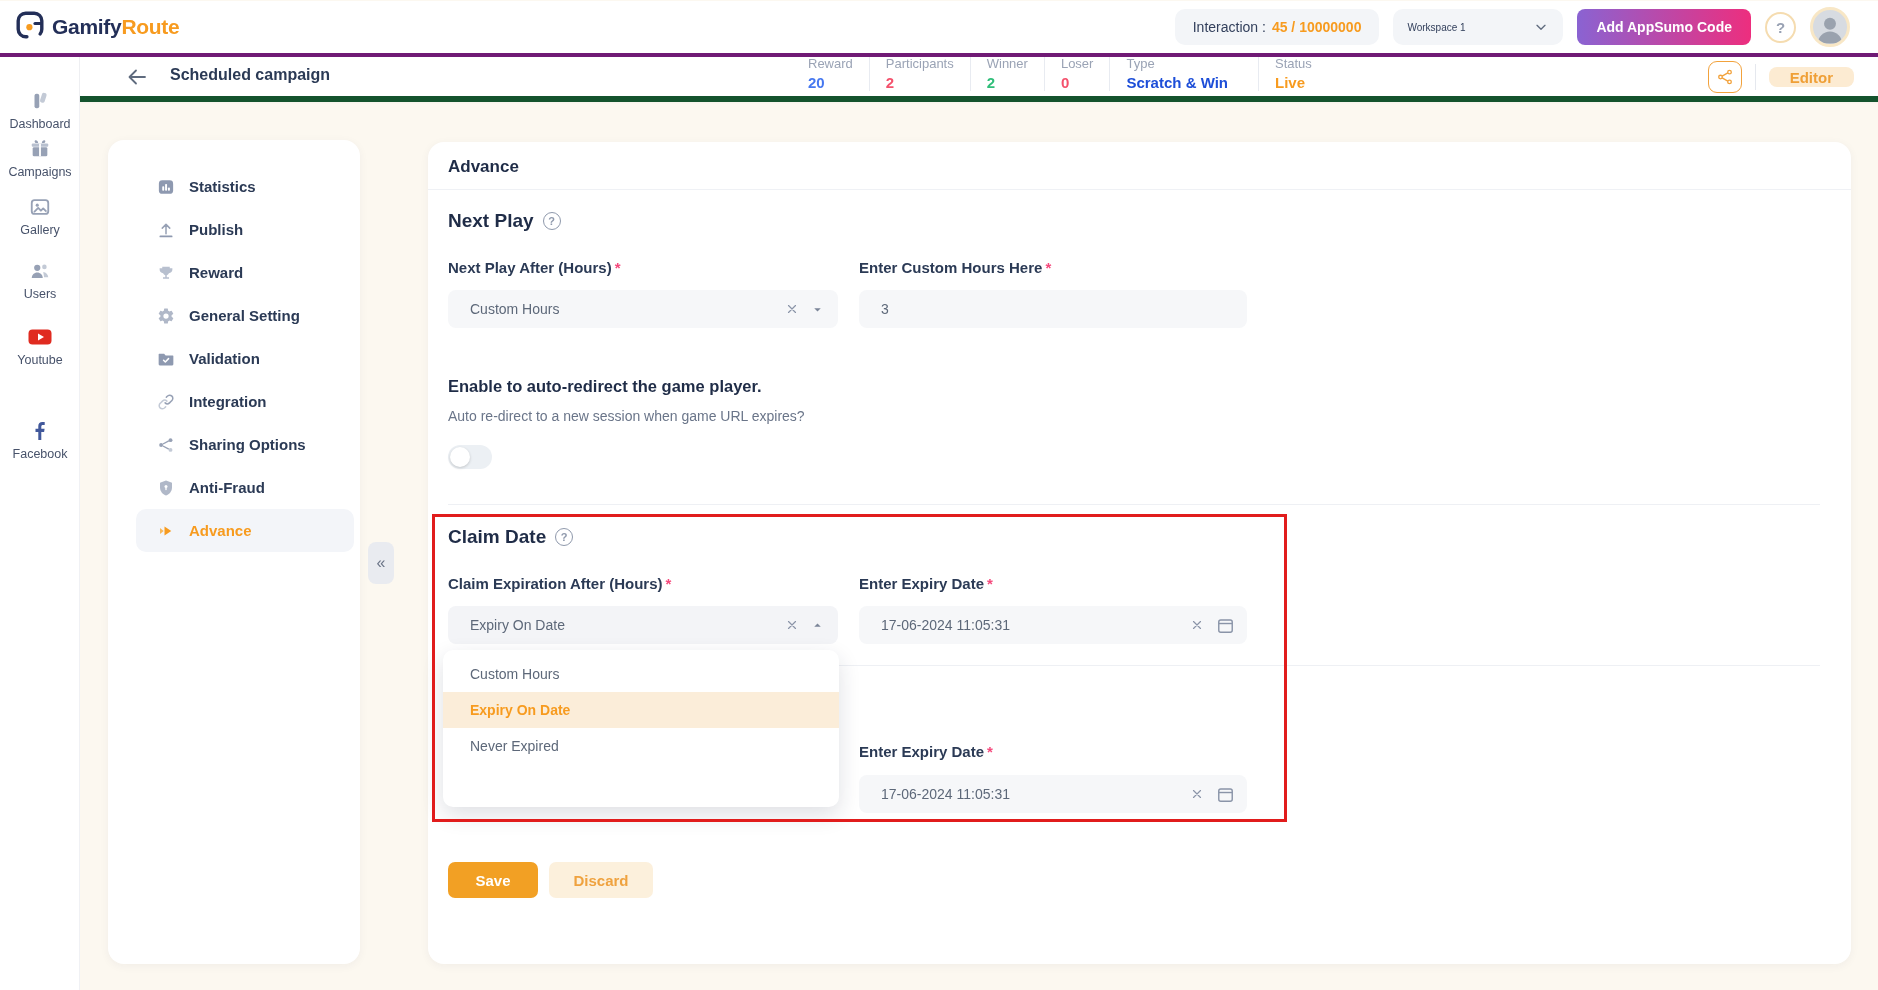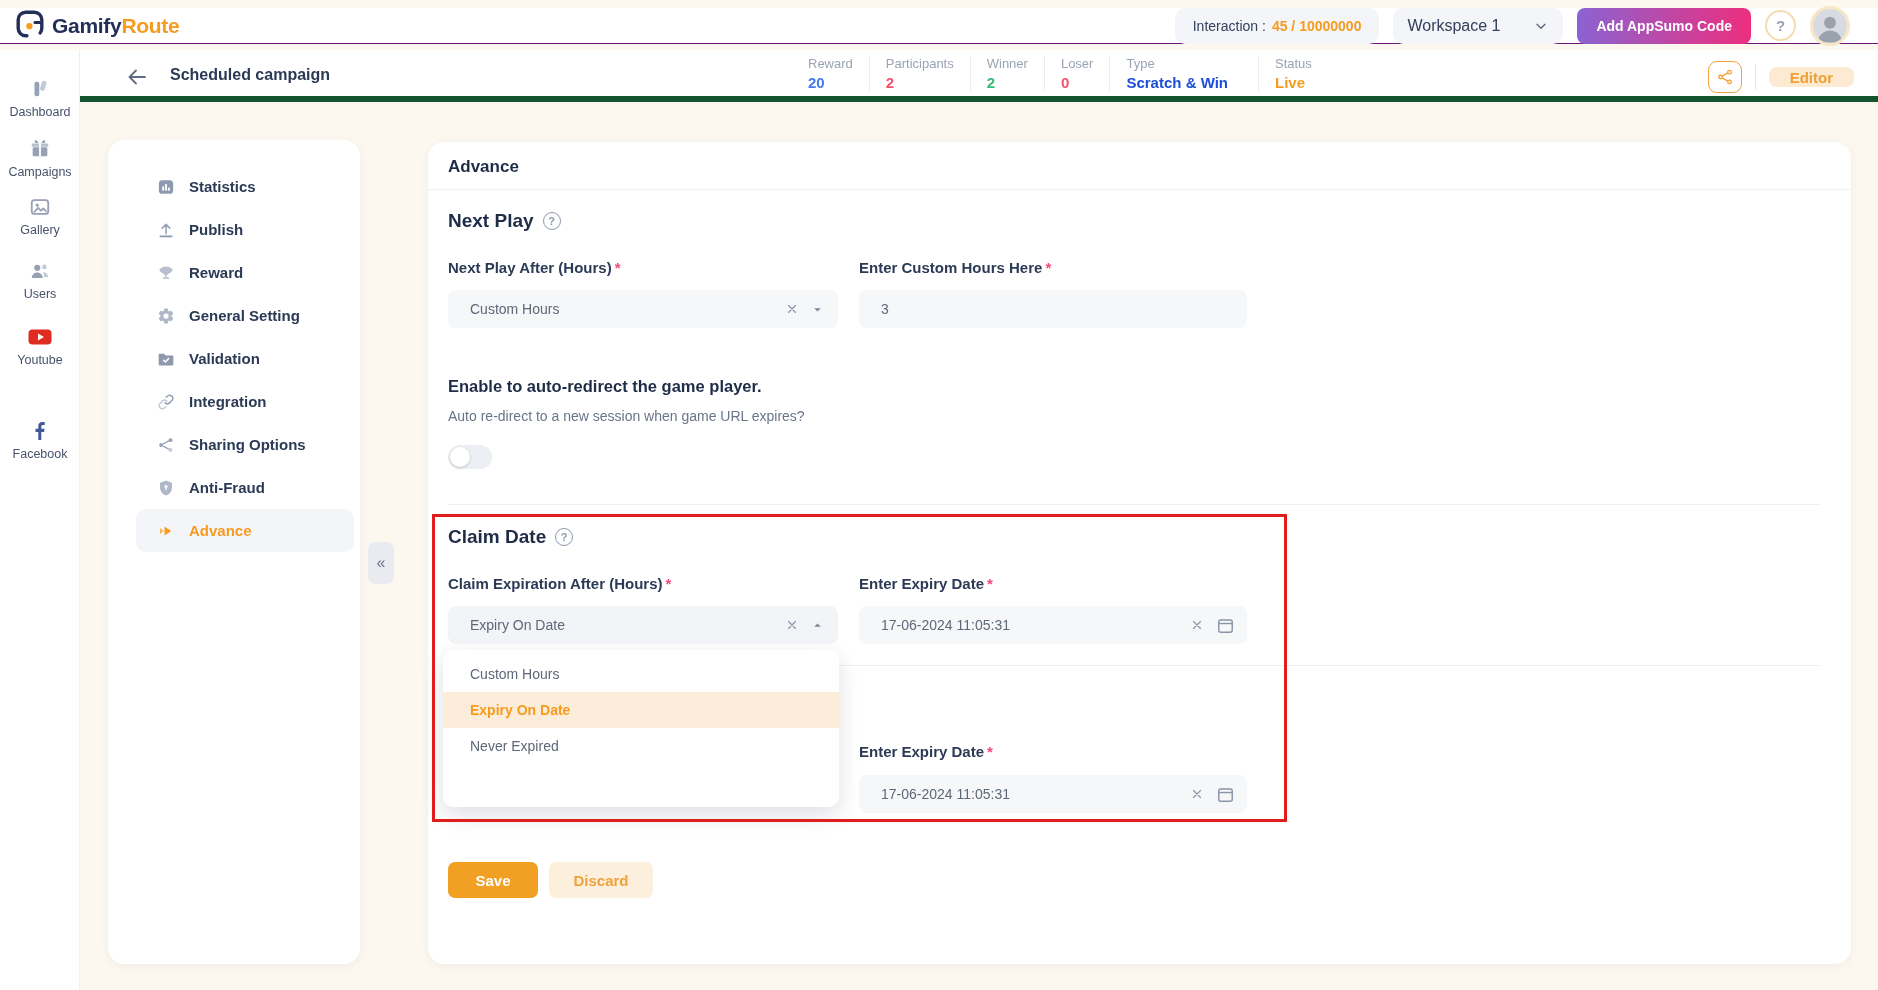--- a/index.html
+++ b/index.html
@@ -4,31 +4,31 @@
 <style>
   * { margin:0; padding:0; box-sizing:border-box; }
   html,body { width:1878px; height:990px; }
   body {
     font-family:"Liberation Sans","DejaVu Sans",sans-serif;
     background:#fcf8f0; color:#2b3a55; overflow:hidden;
   }
   #page { position:relative; width:1878px; height:990px; }
 
   
-  .topbar { position:absolute; left:0; top:8px; width:1878px; height:36px;
-    background:#fff; border-bottom:1px solid #701a75; display:flex; align-items:center; z-index:40; }
+  .topbar { position:absolute; left:0; top:1px; width:1878px; height:56px;
+    background:#fff; border-bottom:4px solid #701a75; display:flex; align-items:center; z-index:40; }
   .brand { display:flex; align-items:center; gap:8px; margin-left:16px; }
   .brand-text { font-size:21px; font-weight:800; letter-spacing:-0.3px; }
   .brand-text .g { color:#232f58; } .brand-text .r { color:#f79b1f; }
   .topbar-right { margin-left:auto; display:flex; align-items:center; gap:14px; margin-right:28px; }
   .pill { height:36px; background:#f3f5f8; border-radius:10px; display:flex; align-items:center;
     padding:0 18px; font-size:14px; color:#33405c; }
   .pill .val { color:#f79b1f; font-weight:700; margin-left:6px; }
   .workspace { height:36px; width:170px; background:#f3f5f8; border-radius:10px; display:flex;
-    align-items:center; padding:0 14px; font-size:16px; color:#33405c; cursor:pointer; }
+    align-items:center; padding:0 14px; font-size:10px; color:#33405c; cursor:pointer; }
   .workspace svg { margin-left:auto; }
   .appsumo { height:36px; border:none; border-radius:8px; padding:0 19px; cursor:pointer;
     background:linear-gradient(90deg,#8a63d2,#ed2e7e); color:#fff; font-size:14px; font-weight:700;
     font-family:inherit; }
   .help-bubble { width:31px; height:31px; border-radius:50%; border:2px solid #f5dcb0;
     display:flex; align-items:center; justify-content:center; color:#98a1b3; font-size:15px;
     font-weight:700; background:#fff; cursor:pointer; }
   .avatar { width:40px; height:40px; border-radius:50%; background:#d7dbe1;
     border:3px solid #f8e7c6; overflow:hidden; cursor:pointer; display:flex; align-items:flex-end; justify-content:center; }
 
@@ -194,21 +194,21 @@
           <circle cx="18" cy="18.5" r="2.4" fill="none" stroke="#f2a23c" stroke-width="1.8"></circle>
           <path d="M8.2 10.8l7.5-4.2M8.2 13.2l7.5 4.2" stroke="#f2a23c" stroke-width="1.8"></path>
         </svg>
       </div>
       <div class="camp-sep"></div>
       <button class="editor-btn">Editor</button>
     </div>
   </div>
 
   <div class="rail">
-    <div class="rail-item" style="top:28px">
+    <div class="rail-item" style="top:40px">
       <svg width="22" height="22" viewBox="0 0 24 24">
         <rect x="6" y="4" width="5.2" height="16" rx="2.2" fill="#97a1b5"></rect>
         <rect x="13" y="3" width="5.2" height="11" rx="2.2" fill="#c3cad6" transform="rotate(18 15.6 8.5)"></rect>
       </svg>
       <span class="rlab">Dashboard</span>
     </div>
     <div class="rail-item" style="top:88px">
       <svg width="22" height="22" viewBox="0 0 24 24">
         <rect x="4" y="10" width="16" height="10" rx="1.5" fill="#97a1b5"></rect>
         <rect x="3" y="6" width="18" height="3.6" rx="1.2" fill="#b8c0cf"></rect>

